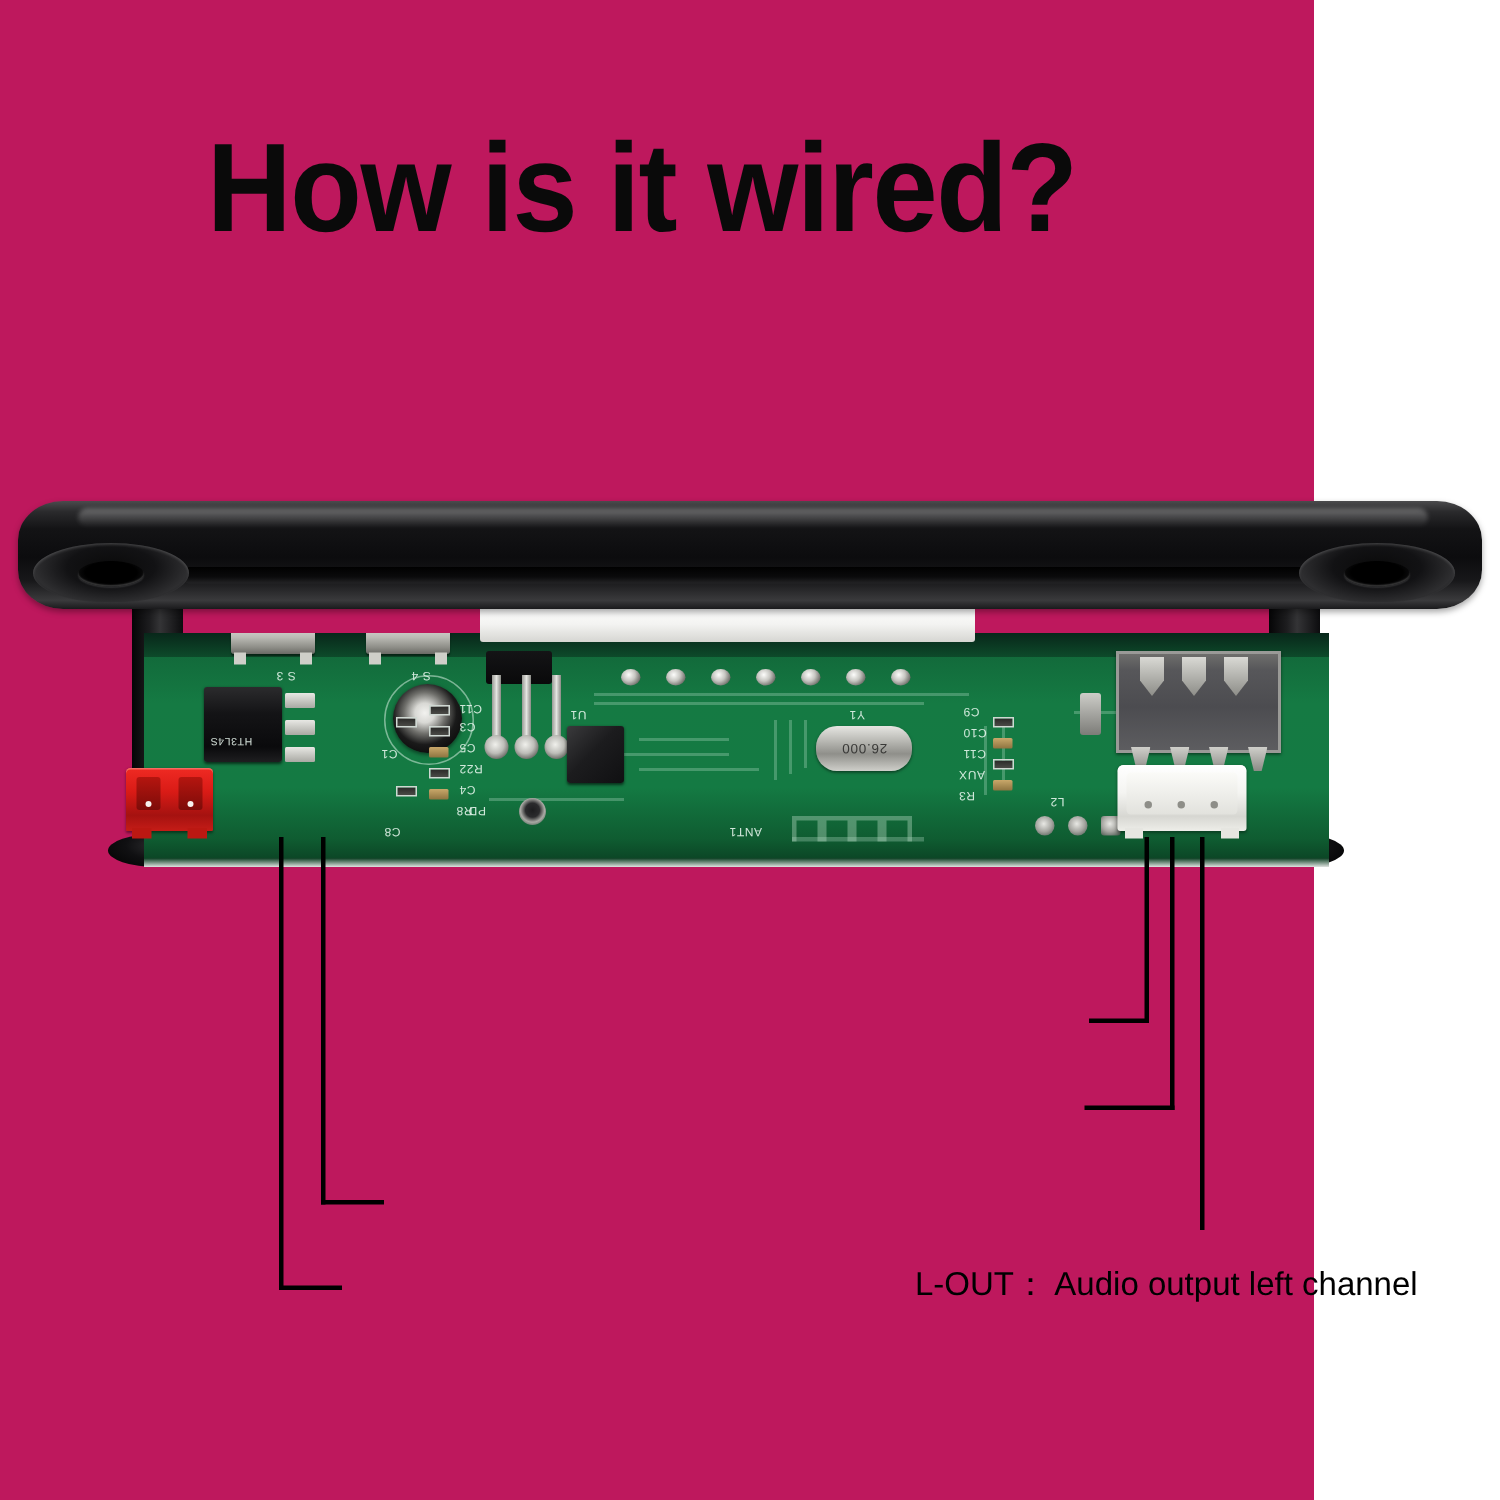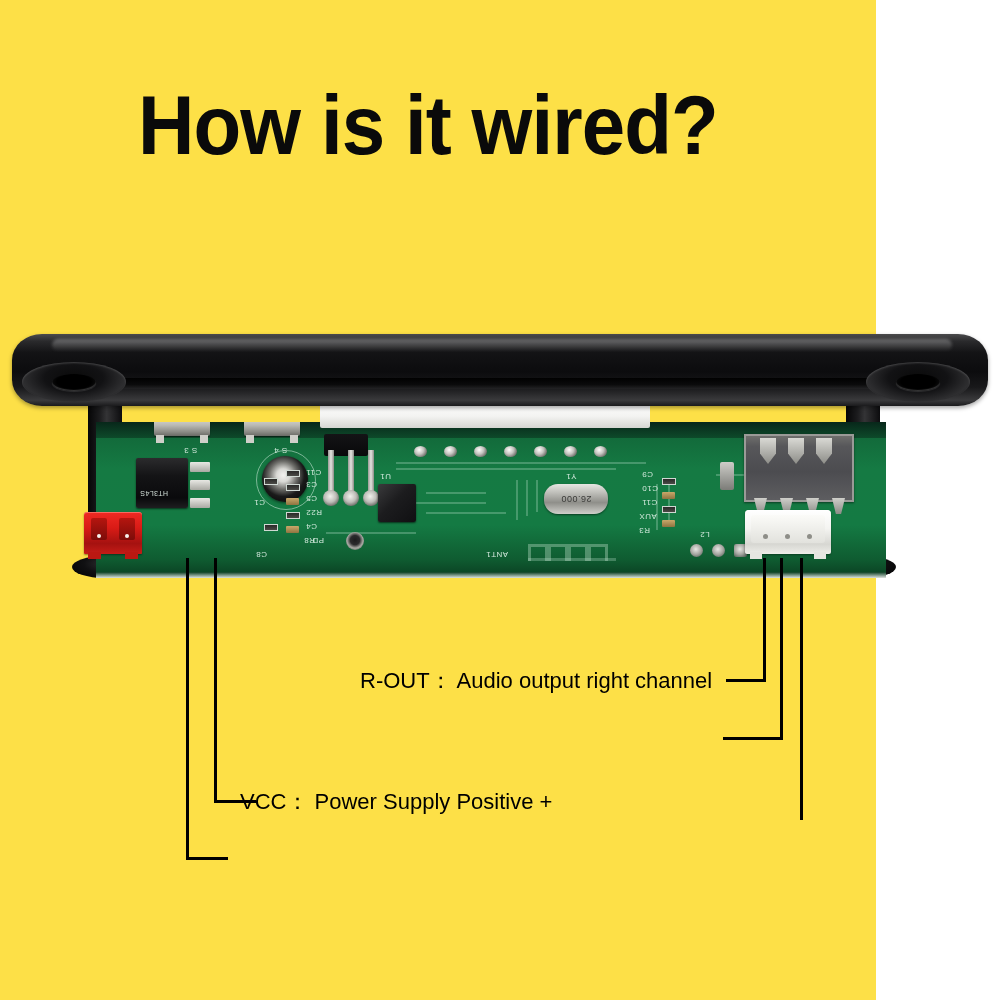--- a/index.html
+++ b/index.html
@@ -15,21 +15,21 @@
     overflow: hidden;
     font-family: "Liberation Sans", "DejaVu Sans", sans-serif;
     color: #000000;
   }
 
   #stage {
     position: absolute;
     left: 0; top: 0;
     width: 876px;
     height: 1000px;
-    background: #fde047;
+    background: #be185d;
   }
 
   
   #page-title {
     position: absolute;
     left: 138px;
     top: 82px;
     font-size: 84px;
     line-height: 86px;
     font-weight: bold;
@@ -593,20 +593,19 @@
   <div class="lead-h" style="left:214px; top:800px; width:42px;"></div>
 
   <div class="lead-v" style="left:763px; top:558px; height:124px;"></div>
   <div class="lead-h" style="left:726px; top:679px; width:40px;"></div>
 
   <div class="lead-v" style="left:780px; top:558px; height:182px;"></div>
   <div class="lead-h" style="left:723px; top:737px; width:60px;"></div>
 
   <div class="lead-v" style="left:800px; top:558px; height:262px;"></div>
 
-  <div class="callout" style="left:360px; top:668px;">R-OUT： Audio output right channel</div>
-
-
-  <div class="callout" style="left:240px; top:789px;">VCC： Power Supply Positive +</div>
-
+
+
+
+  <div class="callout" style="left:610px; top:843px;">L-OUT： Audio output left channel</div>
 
 
 </div>
 
 </body></html>

